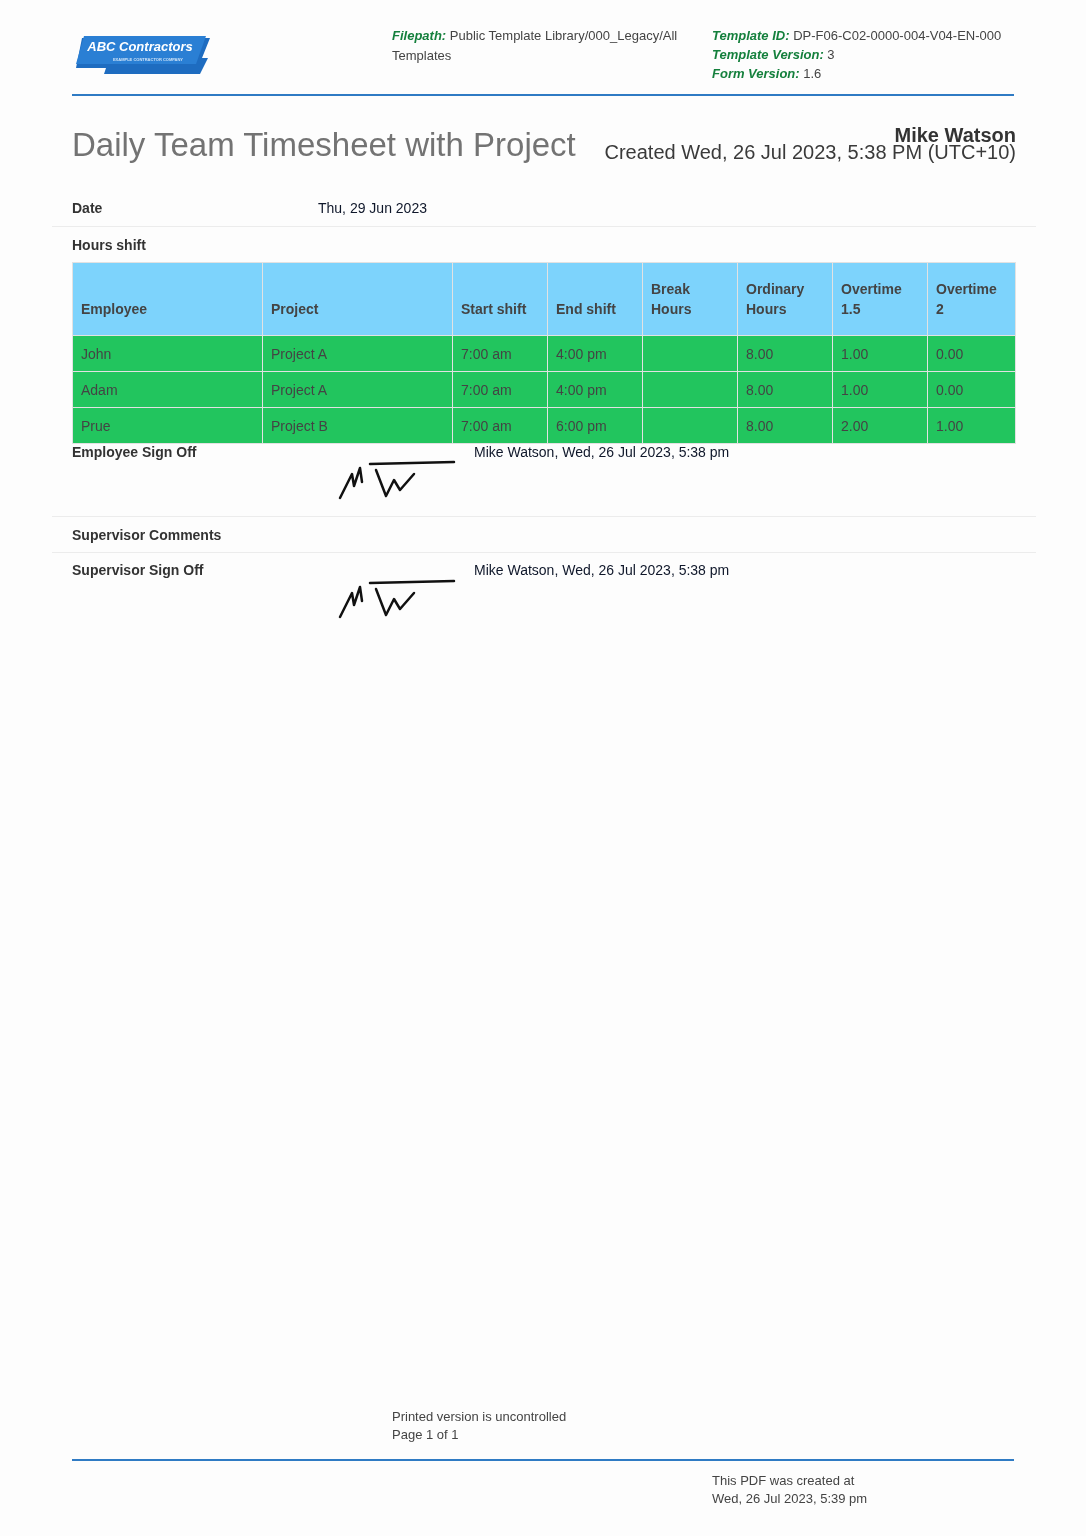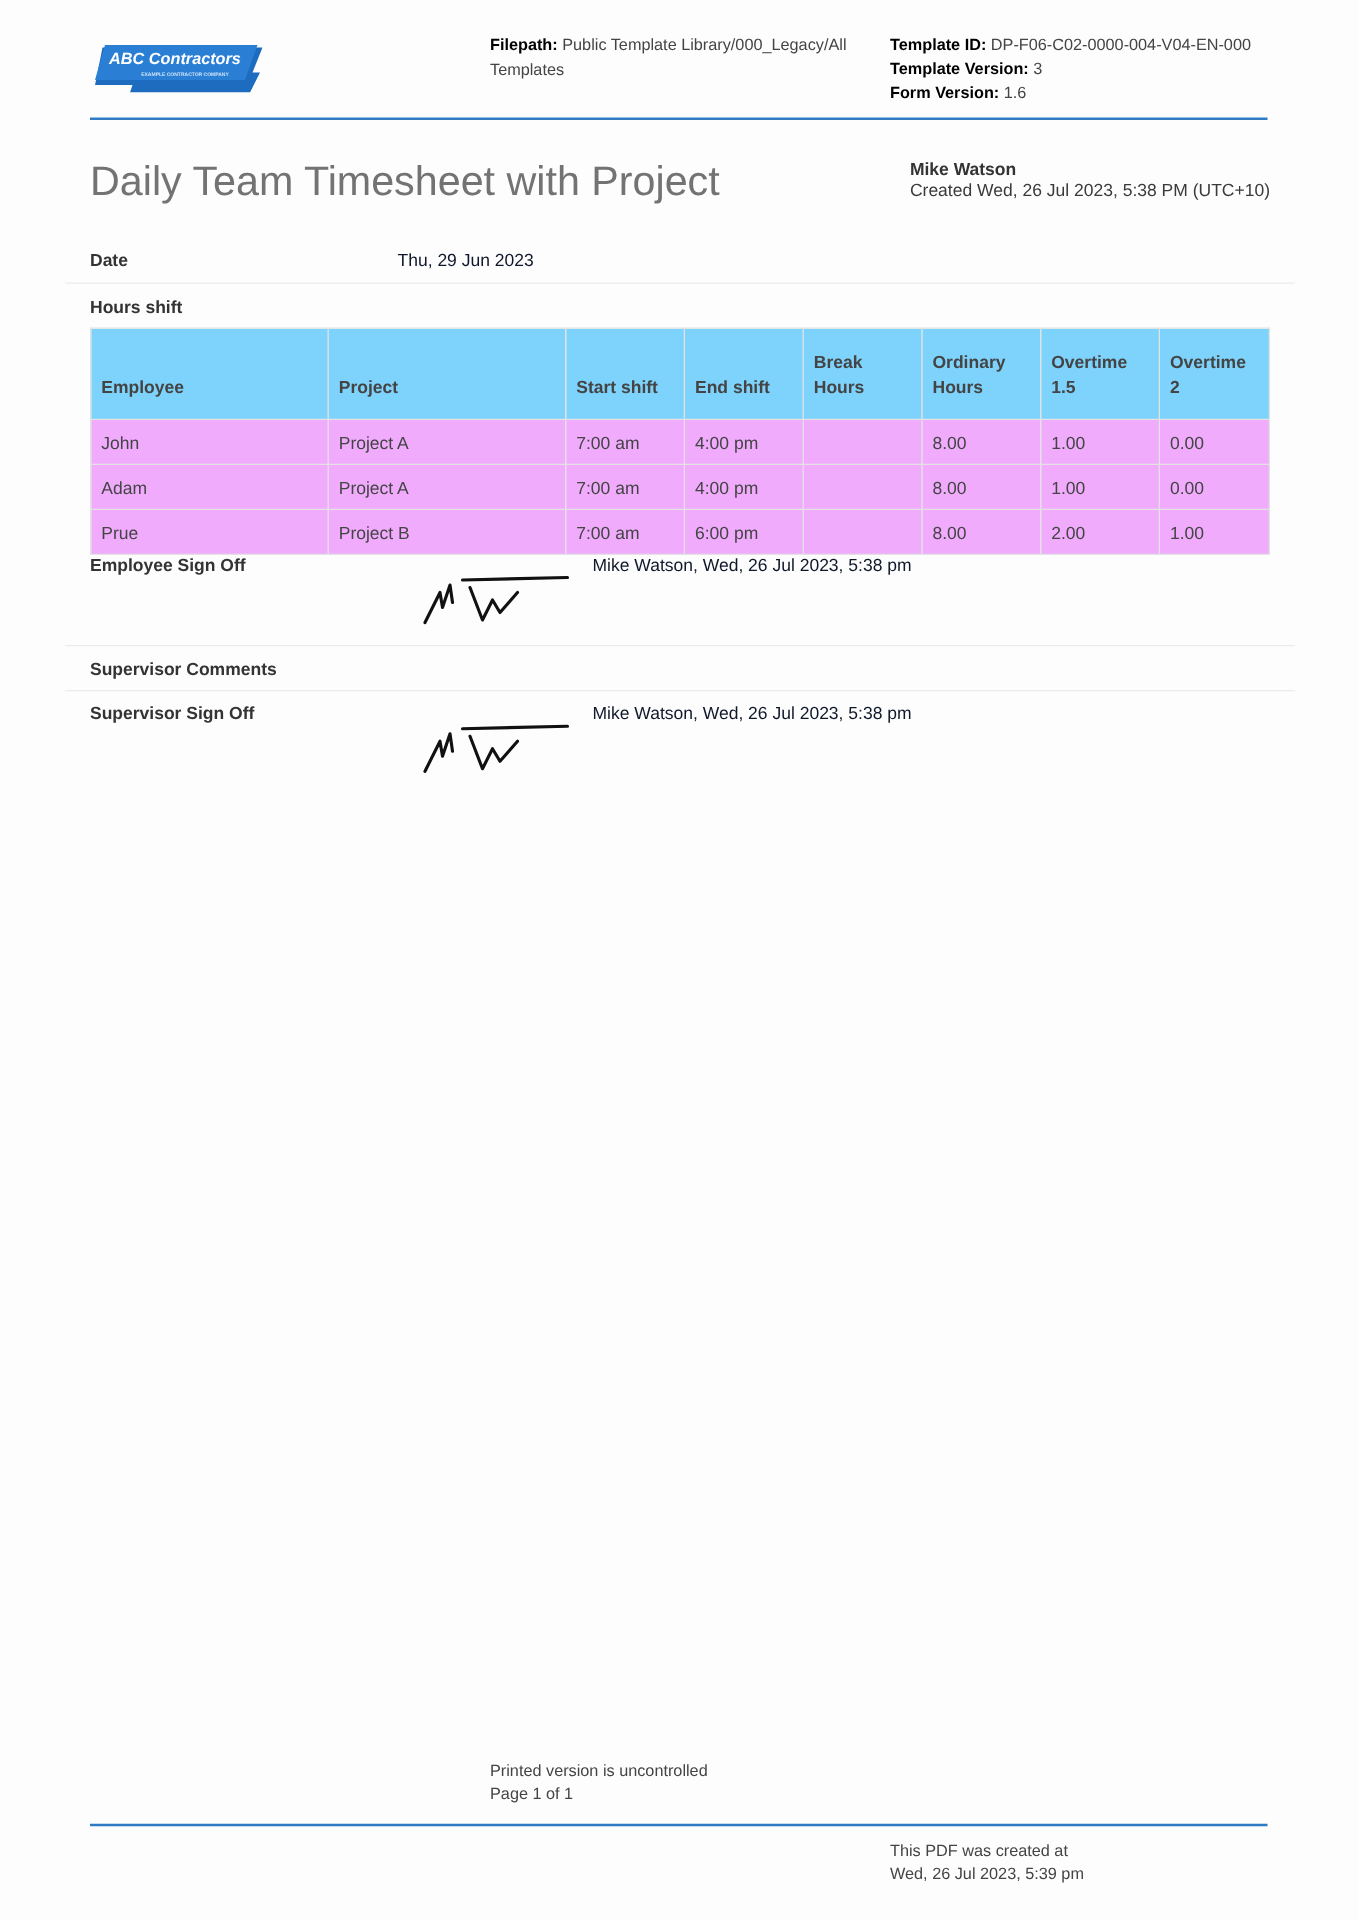--- a/index.html
+++ b/index.html
@@ -1,32 +1,32 @@
 <!DOCTYPE html>
 <html><head>
 <meta charset="utf-8">
 <style>
   html, body { margin:0; padding:0; }
   body { width:1086px; height:1536px; background:#fdfdfd; font-family:"Liberation Sans", sans-serif; color:#3a3a3a; position:relative; overflow:hidden; }
   .header { position:absolute; left:72px; top:0; width:942px; height:96px; }
   .logo { position:absolute; left:2px; top:34px; width:136px; height:40px; }
   .meta-col1 { position:absolute; left:320px; top:26px; width:300px; font-size:13px; line-height:20px; color:#444; }
   .meta-col2 { position:absolute; left:640px; top:26px; width:320px; font-size:13px; line-height:19px; color:#444; }
-  .meta-col1 b, .meta-col2 b { color:#000000; }
+  .meta-col1 b, .meta-col2 b { color:#15803d;font-style:italic; }
   .rule { position:absolute; left:72px; width:942px; height:2px; background:#2f7bc4; }
   .title { position:absolute; left:72px; top:126px; font-size:33px; color:#737373; font-weight:normal; margin:0; }
-  .author { position:absolute; right:70px; top:127px; text-align:left; font-size:14px; line-height:17px; }
+  .author { position:absolute; right:70px; top:127px; text-align:right; font-size:20px; line-height:17px; }
   .author .name { font-weight:bold; color:#333; }
   .row { position:absolute; left:52px; width:984px; border-bottom:1px solid #ececec; }
   .lbl { position:absolute; left:20px; font-size:14px; font-weight:bold; color:#333; }
   .val { position:absolute; font-size:14px; color:#0f172a; }
   table { position:absolute; left:72px; top:262px; width:944px; border-collapse:collapse; font-size:14px; }
   th, td { border:1px solid #e2e2e2; text-align:left; padding:0 8px; }
   th { background:#7dd3fc; font-weight:bold; color:#444; height:56px; vertical-align:bottom; padding-bottom:16px; line-height:20px; }
-  td { height:35px; color:#444; background:#f0abfc; }
+  td { height:35px; color:#444; background:#22c55e; }
   .sig { position:absolute; left:336px; width:122px; height:46px; }
   .footer-l { position:absolute; left:392px; top:1408px; font-size:13px; line-height:18px; color:#444; }
   .footer-r { position:absolute; left:712px; top:1472px; font-size:13px; line-height:18px; color:#444; }
 </style>
 </head>
 <body>
 
 <div class="header">
   <svg class="logo" viewBox="0 0 136 40">
     <polygon points="8,4 136,4 128,24 134,24 126,40 30,40 32,34 2,34" fill="#1e6cc0"></polygon>

